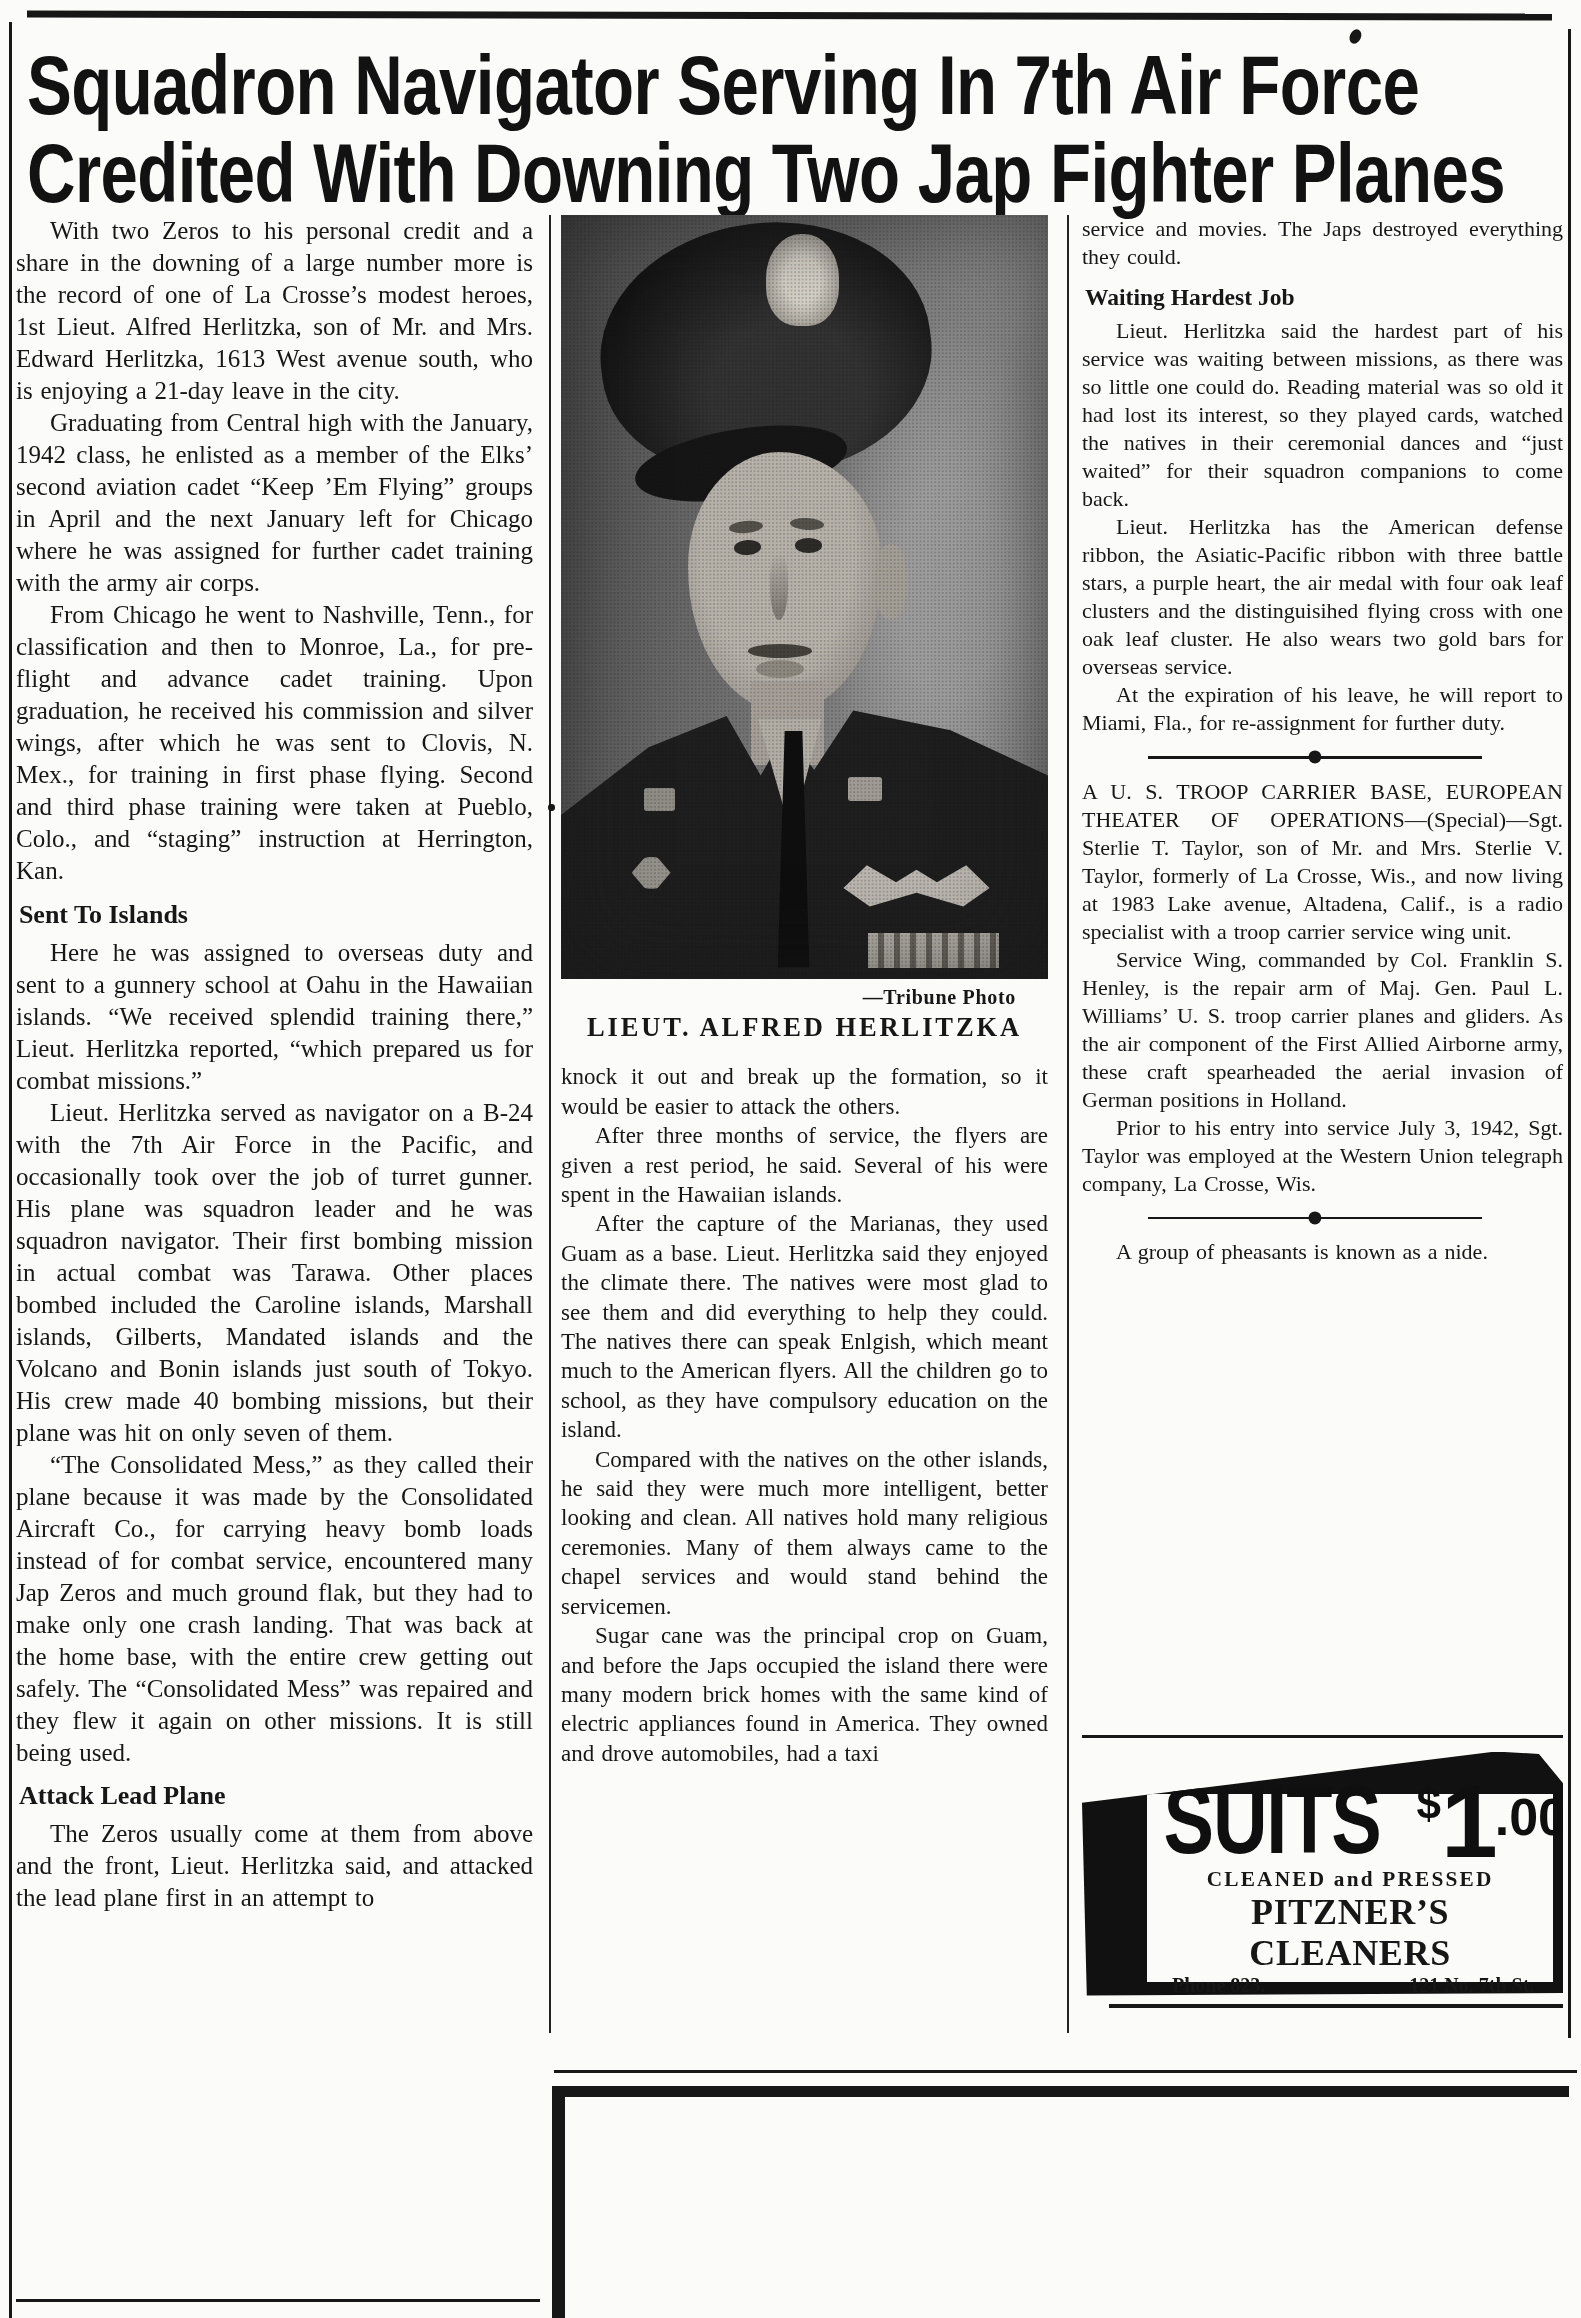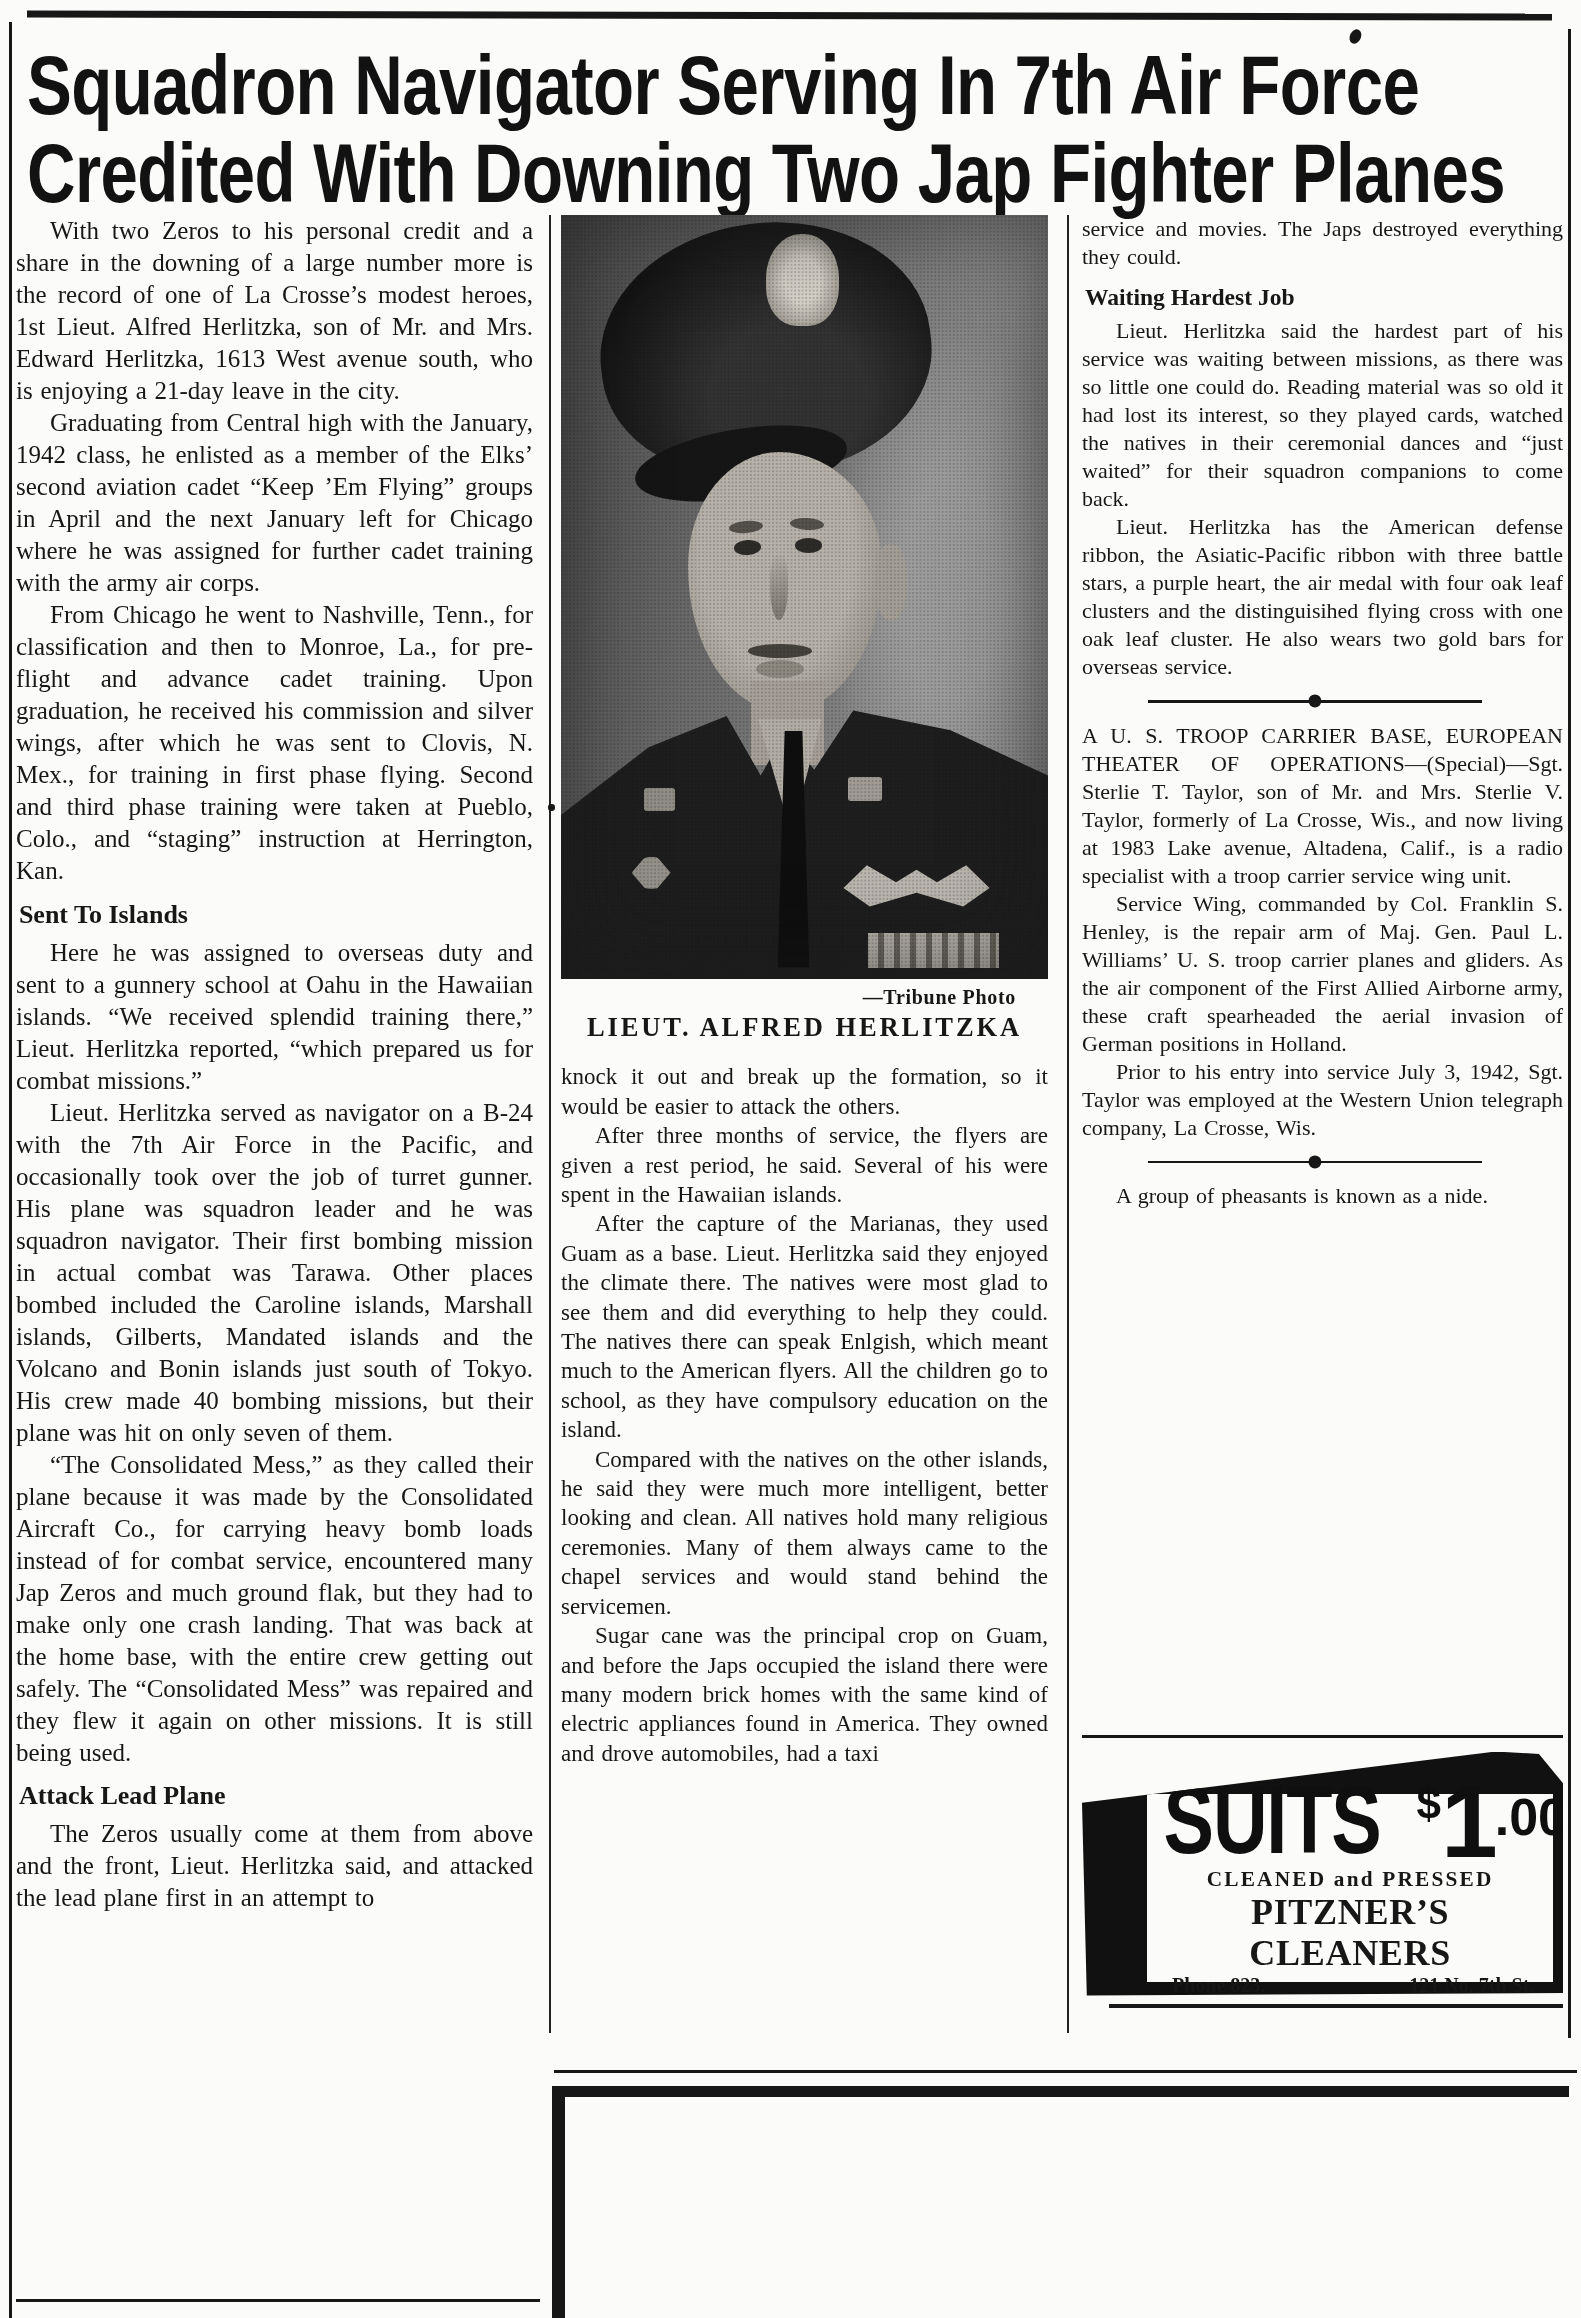--- a/index.html
+++ b/index.html
@@ -160,20 +160,21 @@
   <p>After the capture of the Marianas, they used Guam as a base. Lieut. Herlitzka said they enjoyed the climate there. The natives were most glad to see them and did everything to help they could. The natives there can speak Enlgish, which meant much to the American flyers. All the children go to school, as they have compulsory education on the island.</p>
   <p>Compared with the natives on the other islands, he said they were much more intelligent, better looking and clean. All natives hold many religious ceremonies. Many of them always came to the chapel services and would stand behind the servicemen.</p>
   <p>Sugar cane was the principal crop on Guam, and before the Japs occupied the island there were many modern brick homes with the same kind of electric appliances found in America. They owned and drove automobiles, had a taxi</p>
 </div>
 
 <div class="col col3">
   <p class="no-indent">service and movies. The Japs destroyed everything they could.</p>
   <div class="subhead">Waiting Hardest Job</div>
   <p>Lieut. Herlitzka said the hardest part of his service was waiting between missions, as there was so little one could do. Reading material was so old it had lost its interest, so they played cards, watched the natives in their ceremonial dances and “just waited” for their squadron companions to come back.</p>
   <p>Lieut. Herlitzka has the American defense ribbon, the Asiatic-Pacific ribbon with three battle stars, a purple heart, the air medal with four oak leaf clusters and the distinguisihed flying cross with one oak leaf cluster. He also wears two gold bars for overseas service.</p>
+  <p>At the expiration of his leave, he will report to Miami, Fla., for re-assignment for further duty.</p>
   <div class="divider">
       <span class="divider-dot"></span>
     </div>
   <p class="no-indent">A U. S. TROOP CARRIER BASE, EUROPEAN THEATER OF OPERATIONS—(Special)—Sgt. Sterlie T. Taylor, son of Mr. and Mrs. Sterlie V. Taylor, formerly of La Crosse, Wis., and now living at 1983 Lake avenue, Altadena, Calif., is a radio specialist with a troop carrier service wing unit.</p>
   <p>Service Wing, commanded by Col. Franklin S. Henley, is the repair arm of Maj. Gen. Paul L. Williams’ U. S. troop carrier planes and gliders. As the air component of the First Allied Airborne army, these craft spearheaded the aerial invasion of German positions in Holland.</p>
   <p>Prior to his entry into service July 3, 1942, Sgt. Taylor was employed at the Western Union telegraph company, La Crosse, Wis.</p>
   <div class="divider">
       <span class="divider-dot"></span>
     </div>
   <p>A group of pheasants is known as a nide.</p>

